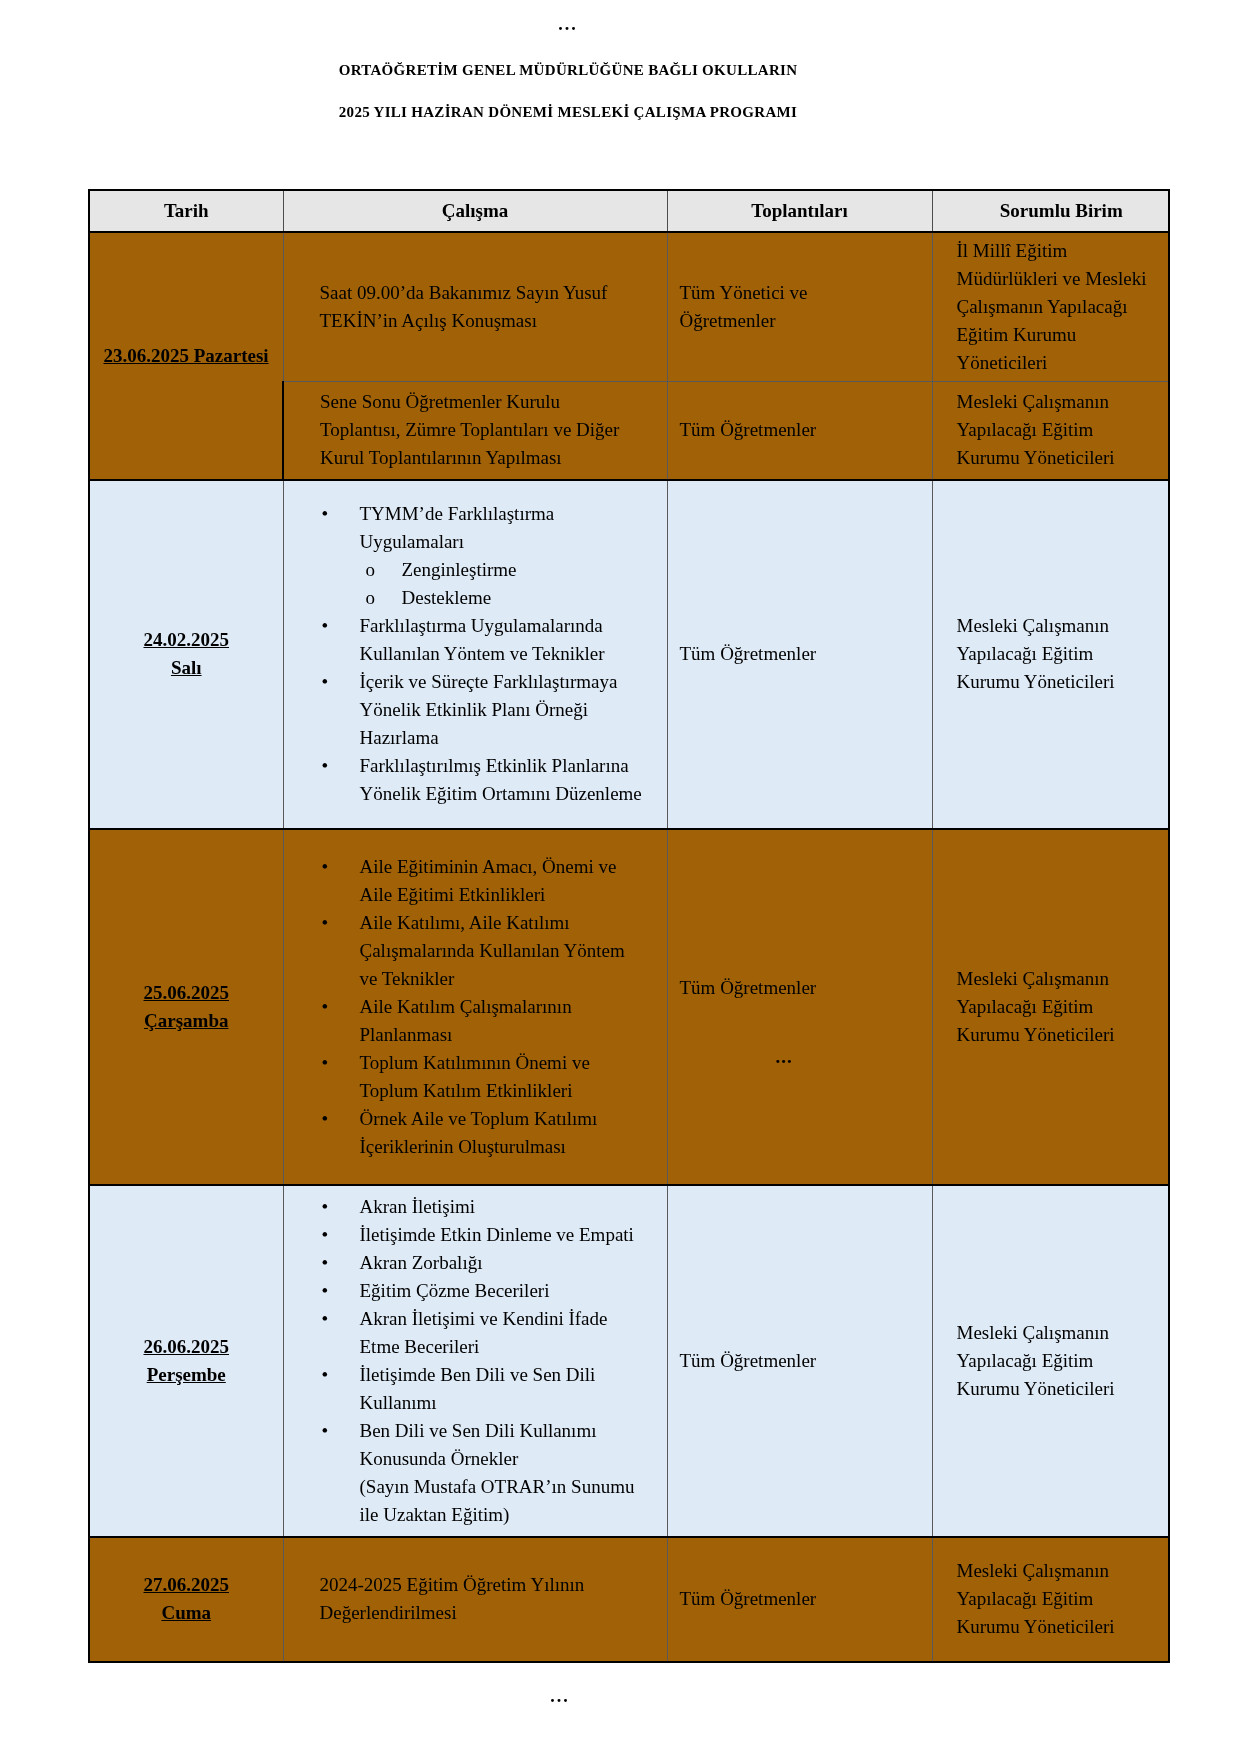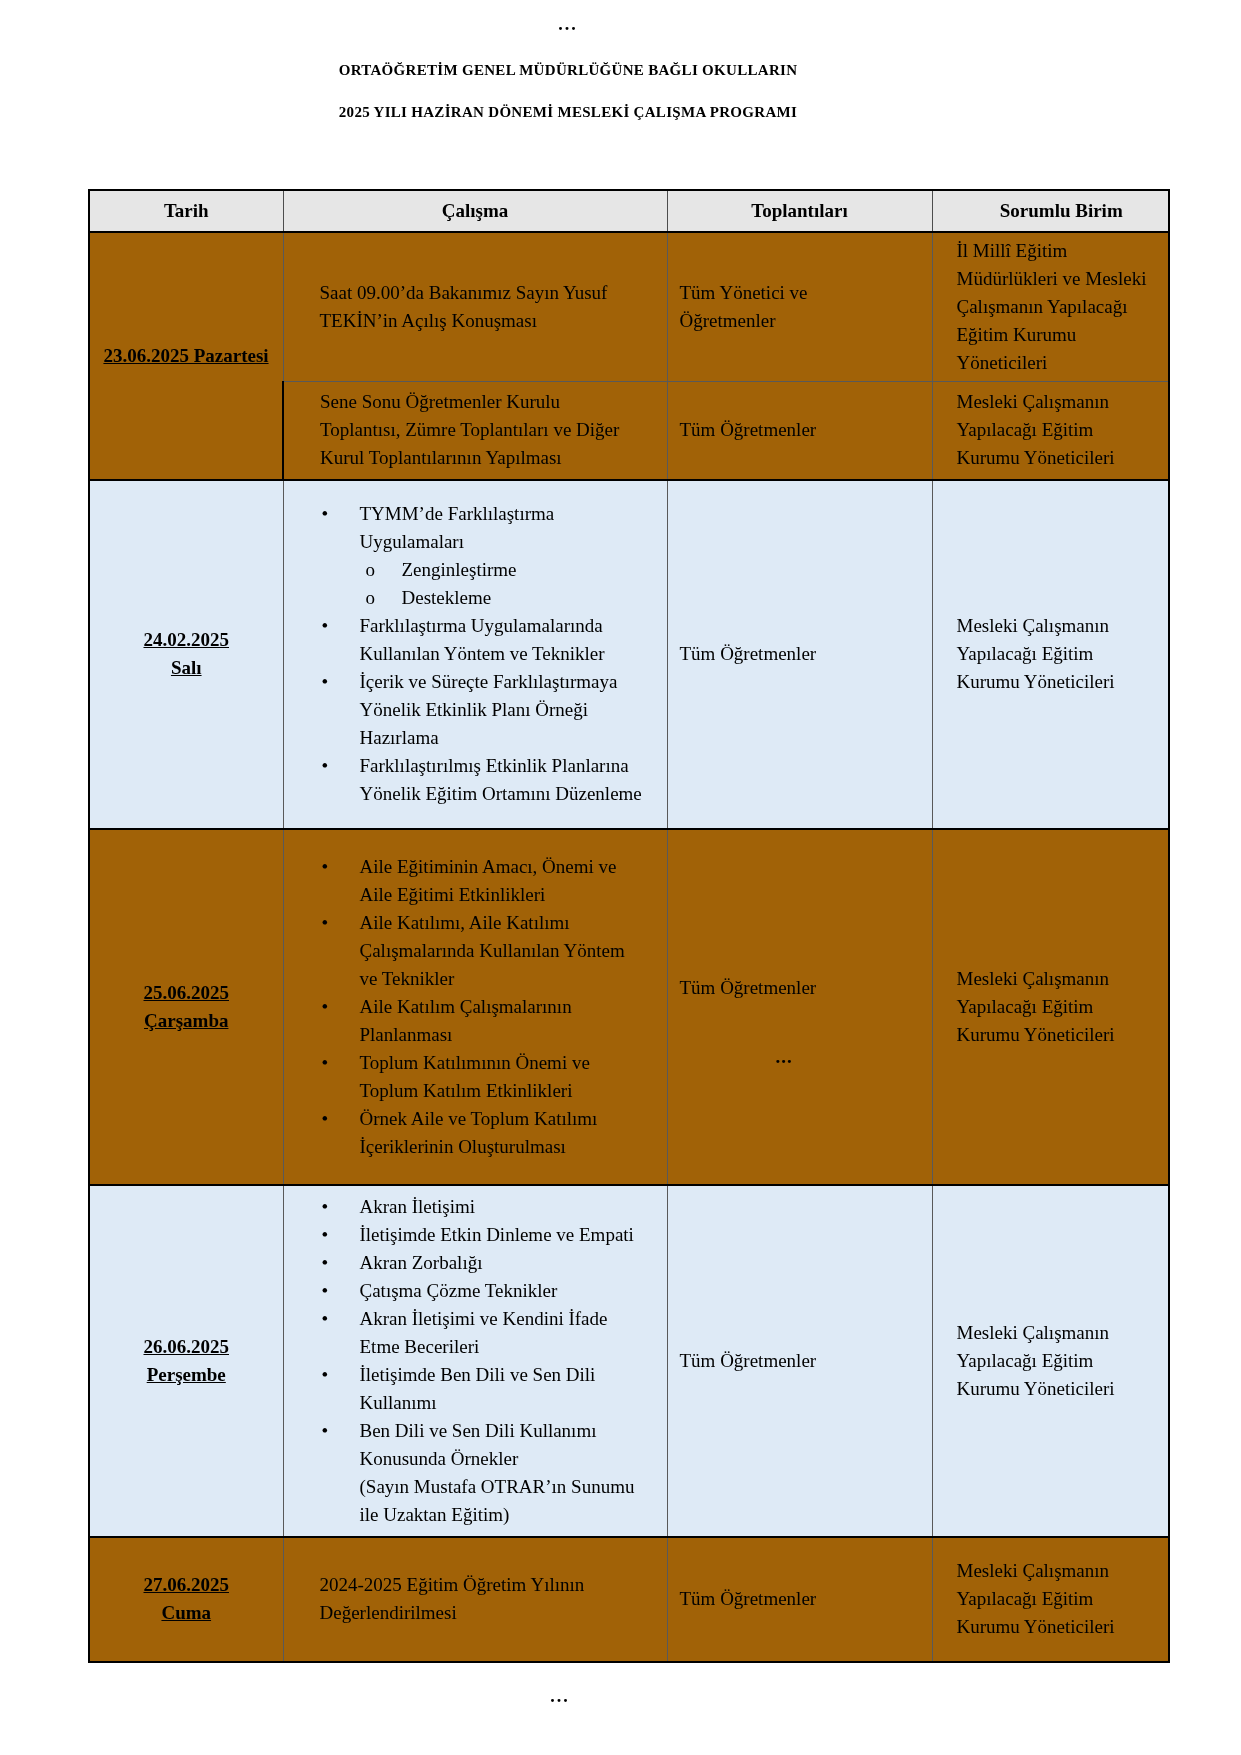--- a/index.html
+++ b/index.html
@@ -224,21 +224,21 @@
               <div class="li lv1">
                 <span class="marker">•</span>
                 <span class="li-text">İletişimde Etkin Dinleme ve Empati</span>
               </div>
               <div class="li lv1">
                 <span class="marker">•</span>
                 <span class="li-text">Akran Zorbalığı</span>
               </div>
               <div class="li lv1">
                 <span class="marker">•</span>
-                <span class="li-text">Çatışma Çözme Teknikler</span>
+                <span class="li-text">Eğitim Çözme Becerileri</span>
               </div>
               <div class="li lv1">
                 <span class="marker">•</span>
                 <span class="li-text">Akran İletişimi ve Kendini İfade
 Etme Becerileri</span>
               </div>
               <div class="li lv1">
                 <span class="marker">•</span>
                 <span class="li-text">İletişimde Ben Dili ve Sen Dili
 Kullanımı</span>

